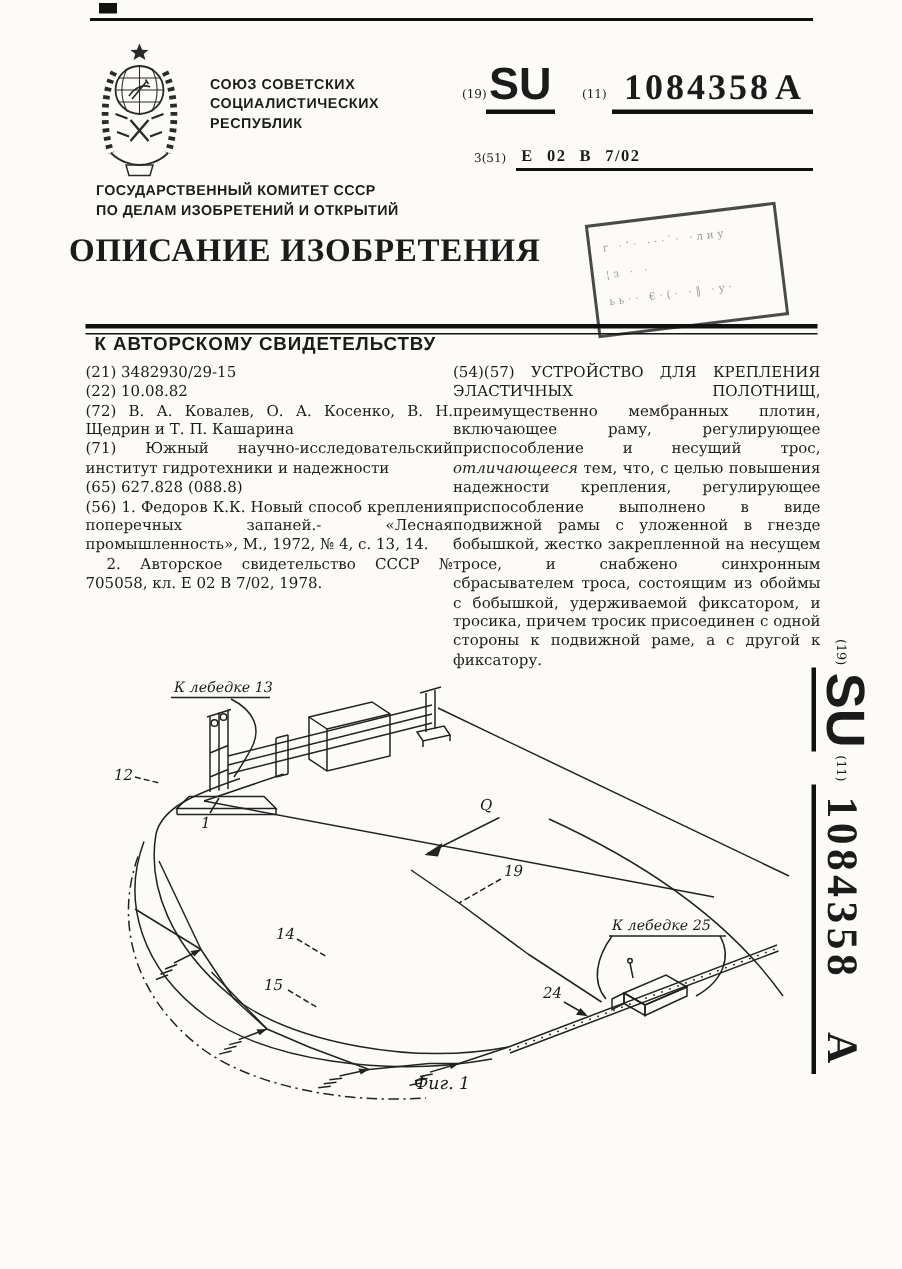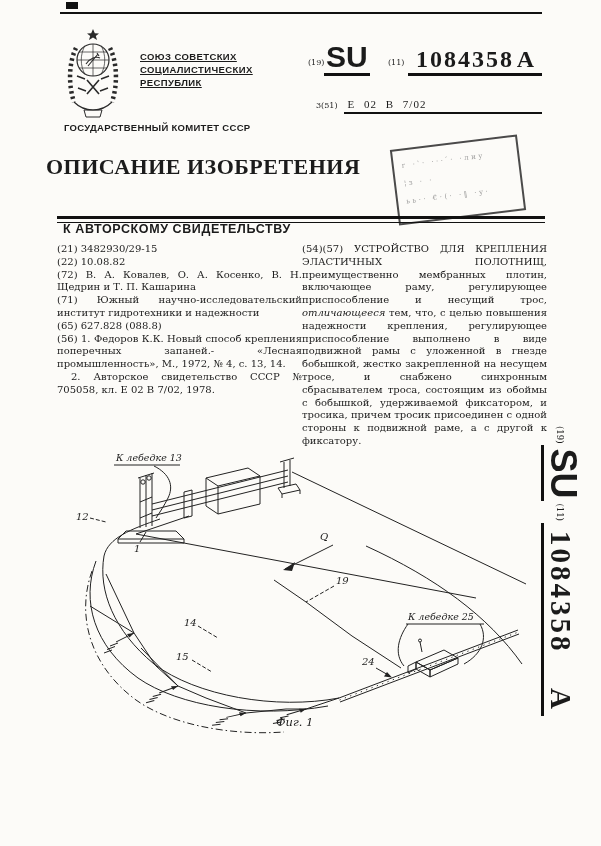--- a/index.html
+++ b/index.html
@@ -10,38 +10,38 @@
     overflow:hidden;
   }
   .abs { position:absolute; }
 
   
   .top-tick { left:66px; top:2px; width:12px; height:7px; background:#111; }
   .top-rule { left:60px; top:12px; width:482px; height:2px; background:#111; }
 
   
   .union-block { left:140px; top:50px; font-family:"Liberation Sans", sans-serif;
-    font-weight:bold; font-size:9.5px; letter-spacing:.4px; line-height:13px;text-decoration:underline; }
+    font-weight:bold; font-size:9.5px; letter-spacing:.4px; line-height:13px; }
   .committee { left:64px; top:122px; font-family:"Liberation Sans", sans-serif;
     font-weight:bold; font-size:9.5px; letter-spacing:.3px; line-height:12.5px; }
 
   .pub-block { left:308px; top:42px; width:234px; height:44px; }
   .pub-code { position:absolute; font-size:8px; }
   .pub-c19 { left:0; top:16px; }
   .pub-c11 { left:80px; top:16px; }
   .pub-su { position:absolute; left:16px; top:0; font-family:"Liberation Sans", sans-serif;
     font-weight:bold; font-size:30px; line-height:30px; border-bottom:3px solid #111; padding:0 2px 1px 2px; }
   .pub-num-group { position:absolute; left:100px; right:0; top:4px; display:flex;
     justify-content:space-between; align-items:flex-end; border-bottom:3px solid #111;
     font-family:"Liberation Serif", serif; font-weight:bold; font-size:24px; line-height:26px;
     letter-spacing:2px; padding:0 6px 1px 8px; }
   .ipc-line { left:316px; top:98px; width:226px; display:flex; align-items:center; }
   .ipc-prefix { font-size:8px; margin-right:6px; padding-bottom:2px; }
   .ipc-value { flex:1; border-bottom:2px solid #111; font-family:"Liberation Serif", serif;
-    font-weight:normal; font-size:11px; letter-spacing:1px; word-spacing:5px; padding:0 0 2px 4px; }
+    font-weight:bold; font-size:11px; letter-spacing:1px; word-spacing:5px; padding:0 0 2px 4px; }
 
   .doc-title { left:46px; top:154px; font-family:Liberation Serif, serif;
     font-weight:bold; font-size:22px; letter-spacing:.5px; }
   .doc-subtitle { left:63px; top:194px; font-family:"Liberation Sans", sans-serif;
     font-weight:bold; font-size:12.5px; letter-spacing:.6px;margin-top:28px; }
 
   .stamp { left:394px; top:142px; width:128px; height:76px; border:2px solid #2b2b2b;
     transform:rotate(-7deg); opacity:.85; padding:6px 8px; box-sizing:border-box; }
   .stamp-line { display:block; color:#8b8b8b; font-size:7px; letter-spacing:2.5px;
     line-height:18px; white-space:nowrap; overflow:hidden; }
@@ -117,20 +117,21 @@
     </span>
   </div>
 
   <div class="abs ipc-line">
     <span class="ipc-prefix">3(51)</span>
     <span class="ipc-value">Е 02 В 7/02</span>
   </div>
 
   <div class="abs committee">
     <div>ГОСУДАРСТВЕННЫЙ КОМИТЕТ СССР</div>
+    <div>ПО ДЕЛАМ ИЗОБРЕТЕНИЙ И ОТКРЫТИЙ</div>
   </div>
 
   <div class="abs doc-title">ОПИСАНИЕ ИЗОБРЕТЕНИЯ</div>
   <div class="abs doc-subtitle">К АВТОРСКОМУ СВИДЕТЕЛЬСТВУ</div>
 
   <div class="abs stamp">
     <span class="stamp-line">г ·‛· ··· ́· ·лиу</span>
     <span class="stamp-line">¦з  ·   ·</span>
     <span class="stamp-line">ьь·· €·(· ·‖ ·у·</span>
   </div>

